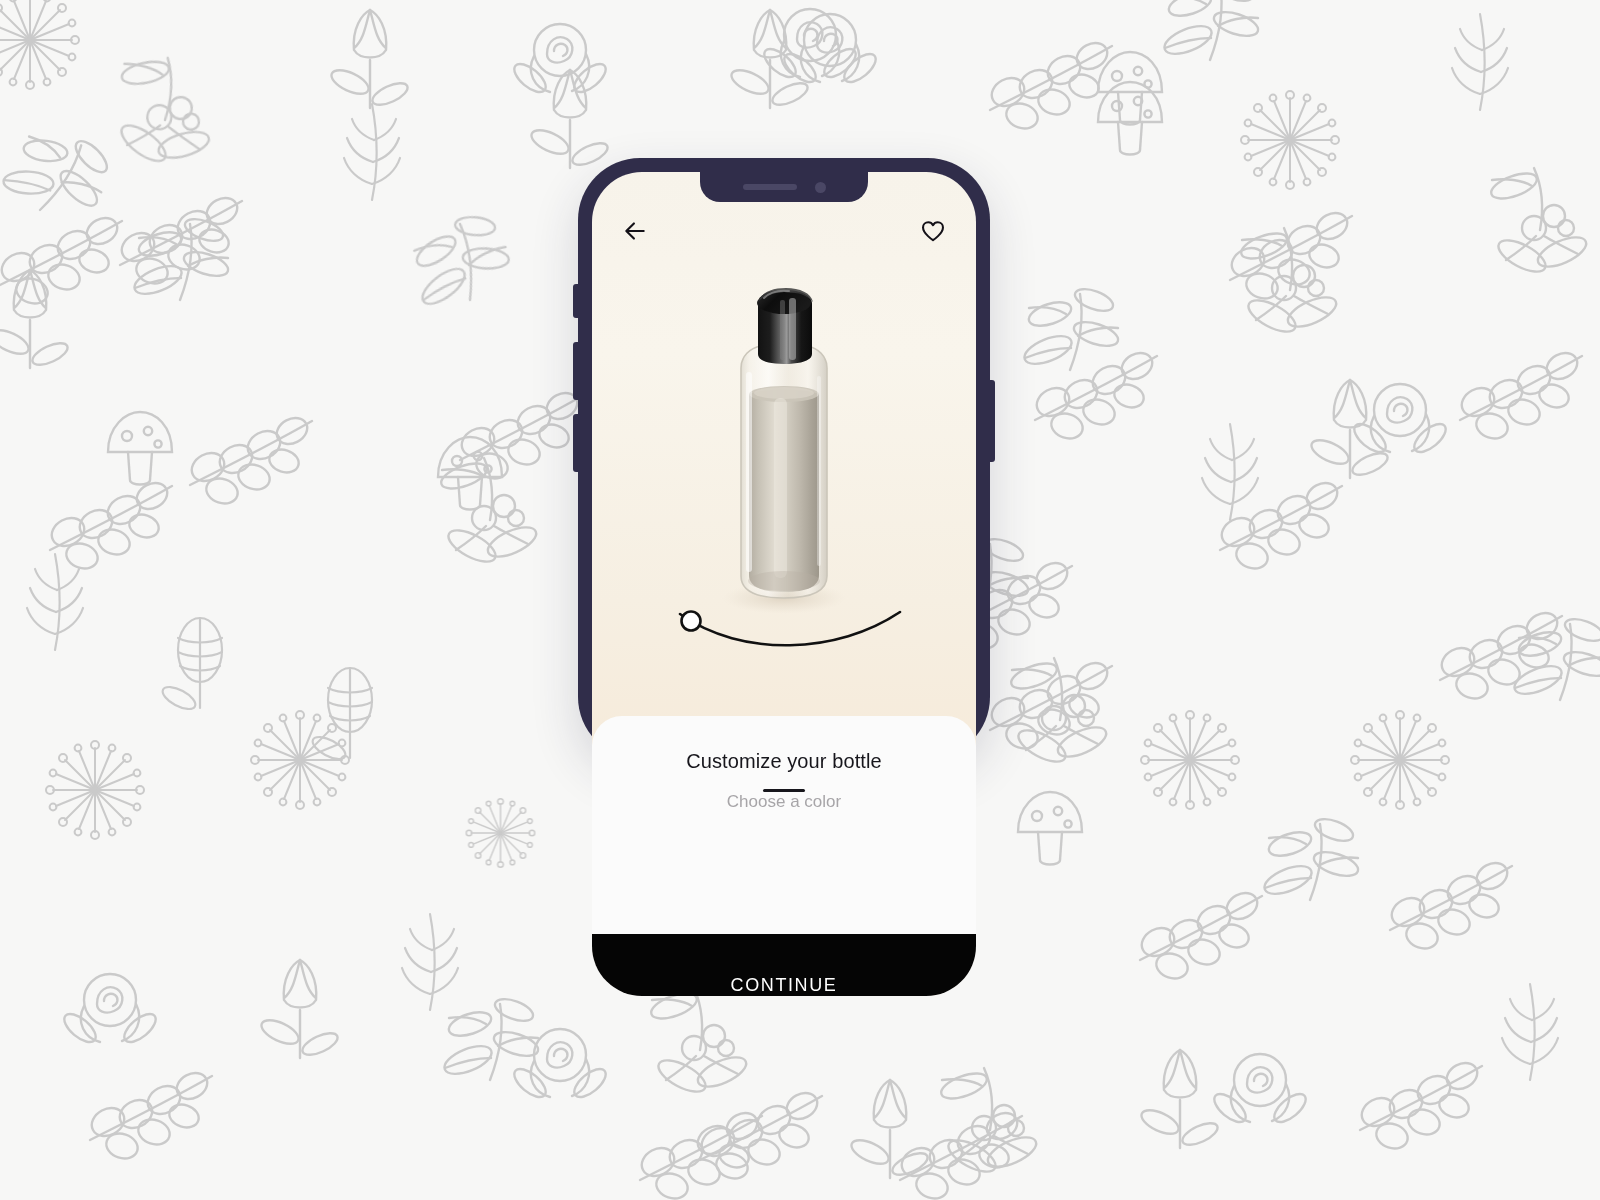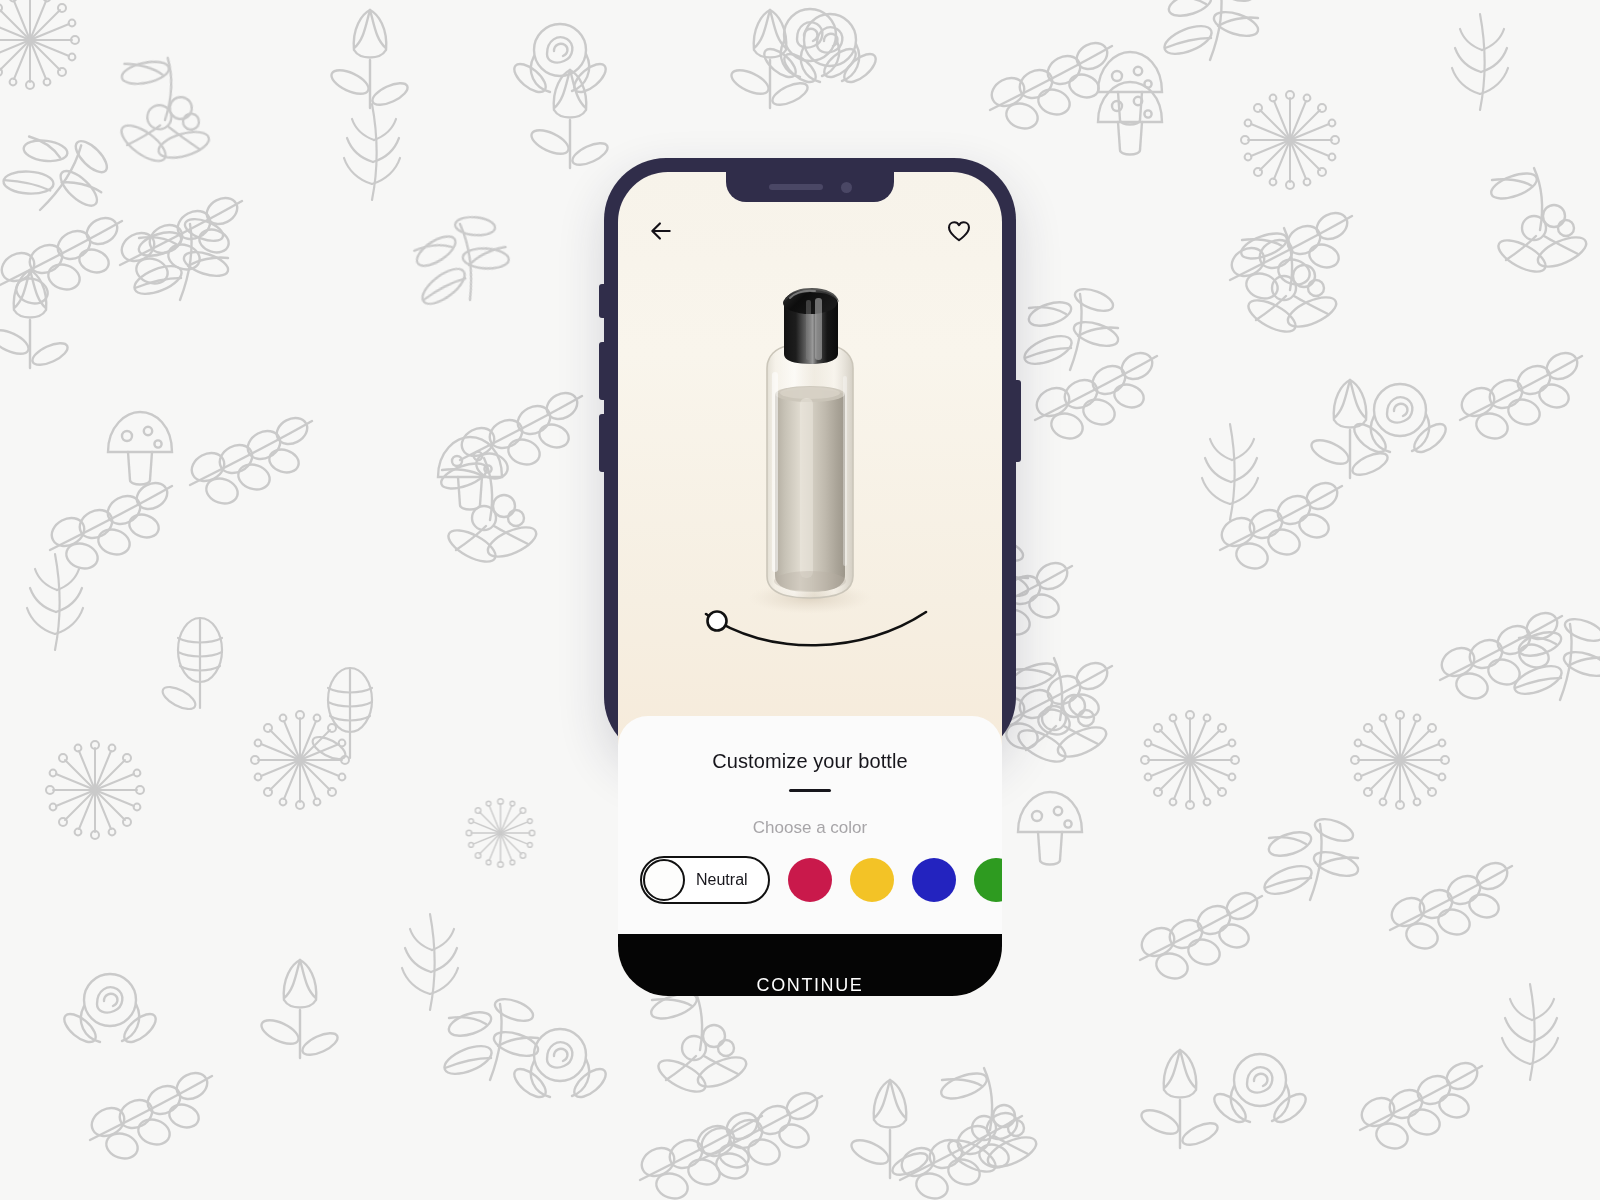--- a/index.html
+++ b/index.html
@@ -17,21 +17,21 @@
     overflow:hidden;
   }
   #botanical-bg {
     position:absolute; inset:0;
     width:1600px; height:1200px;
   }
 
   
   #phone {
     position:absolute;
-    left:604px; top:158px;
+    left:578px; top:158px;
     width:412px; height:601px;
     background:#302d४a;
     background:#302d4a;
     border-radius:62px;
     box-shadow:0 18px 48px rgba(40,38,66,.16);
     z-index:5;
   }
   .side-btn {
     position:absolute;
     background:#302d4a;
@@ -104,21 +104,20 @@
     letter-spacing:.1px;
   }
   #sheet-divider {
     width:42px; height:2.5px;
     background:#17161c;
     margin:16px auto 0;
     border-radius:2px;
   }
   .section-label {
     text-align:center;
-    margin-top:26px;
     font-size:17px;
     color:#a7a5a8;
     font-weight:400;
   }
   #color-row {
     display:flex;
     align-items:center;
     gap:18px;
     margin-top:18px;
     padding-left:22px;
@@ -484,30 +483,20 @@
           <circle cx="99" cy="29" r="9.5" fill="#ffffff" stroke="#111" stroke-width="2.6"></circle>
         </svg>
       </div>
 
       <div id="sheet">
         <div id="sheet-title">Customize your bottle</div>
         <div id="sheet-divider"></div>
 
         <div class="section-label">Choose a color</div>
 
-        <div id="color-row">
-          <div id="neutral-pill">
-            <div id="neutral-swatch" style="background: rgb(253, 253, 252);"></div>
-            <span id="neutral-label">Neutral</span>
-          </div>
-          <div class="swatch" style="background: rgb(201, 25, 75);"></div>
-          <div class="swatch" style="background: rgb(243, 195, 38);"></div>
-          <div class="swatch" style="background: rgb(35, 35, 191);"></div>
-          <div class="swatch" style="background: rgb(46, 155, 32);"></div>
-        </div>
 
         <div id="pattern-label" class="section-label">Choose a pattern</div>
       </div>
 
       <div id="continue-bar">
         <span id="continue-label">CONTINUE</span>
       </div>
 
     </div>
   </div>

